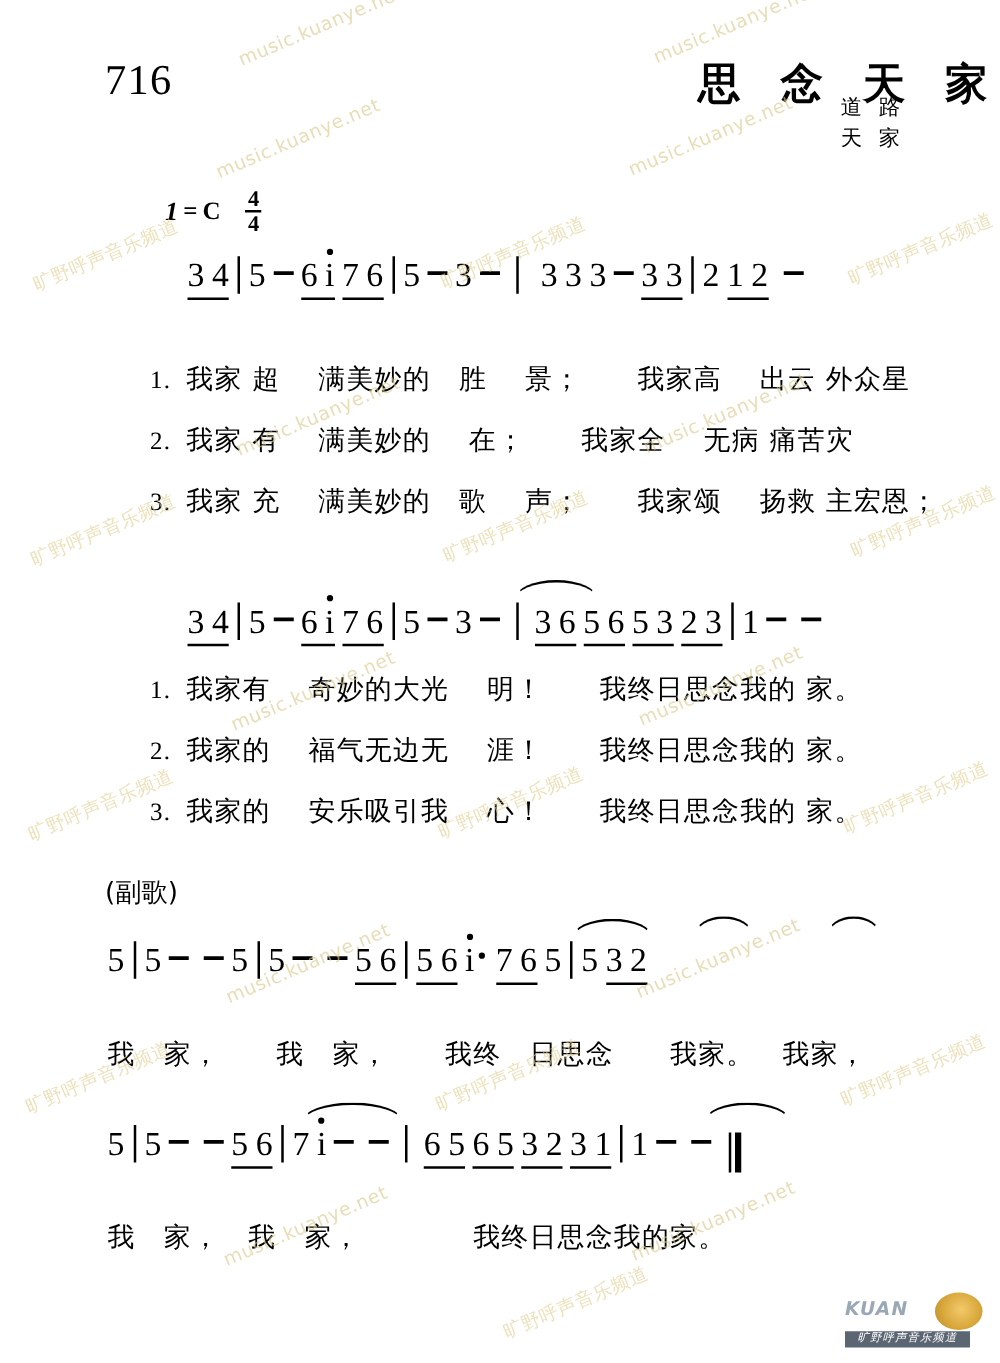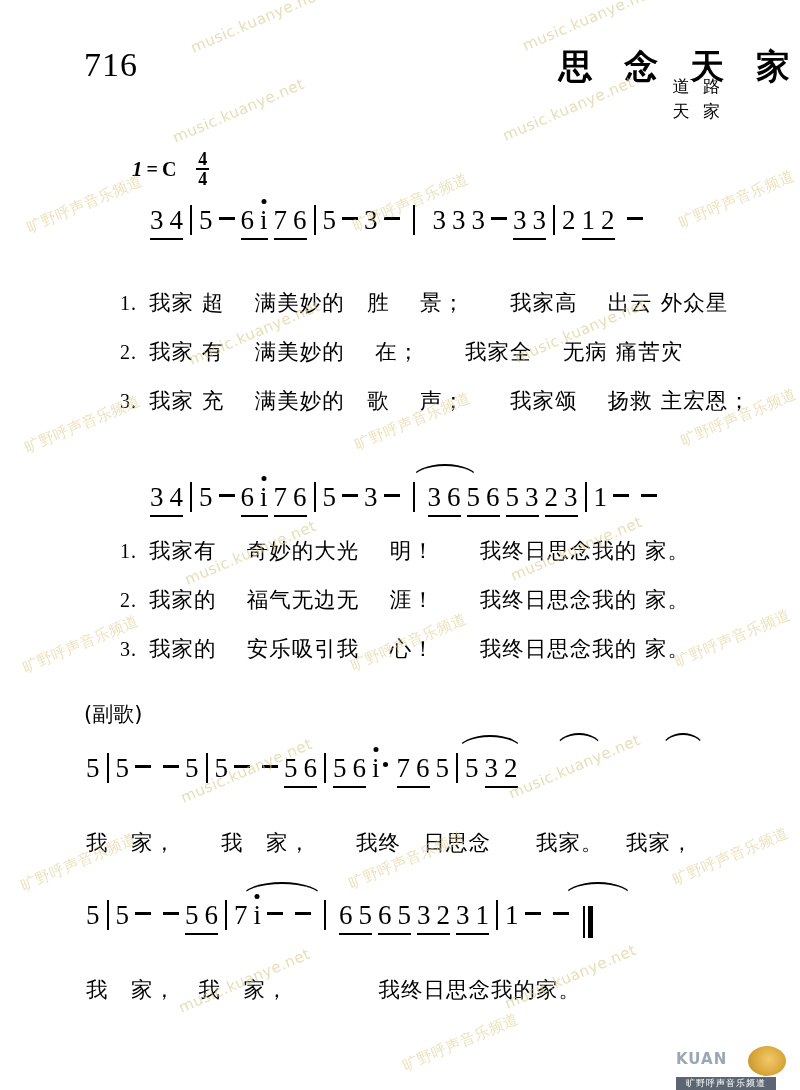--- a/index.html
+++ b/index.html
@@ -160,24 +160,25 @@
     left: 84px;
     top: 700px;
     font-size: 21px;
     font-family: "DejaVu Sans", "Liberation Sans", sans-serif;
   }
 
   
   .logo {
     position: absolute;
     right: 12px;
-    bottom: 0;
+    bottom: 12px;
     width: 112px;
     height: 44px;
     z-index: 6;
+    font-style: italic;
   }
   .logo .txt {
     position: absolute;
     left: 0; top: 4px;
     font-size: 15px;
     font-weight: bold;
     color: #9aa7b5;
     letter-spacing: 1px;
   }
   .logo .disc {

